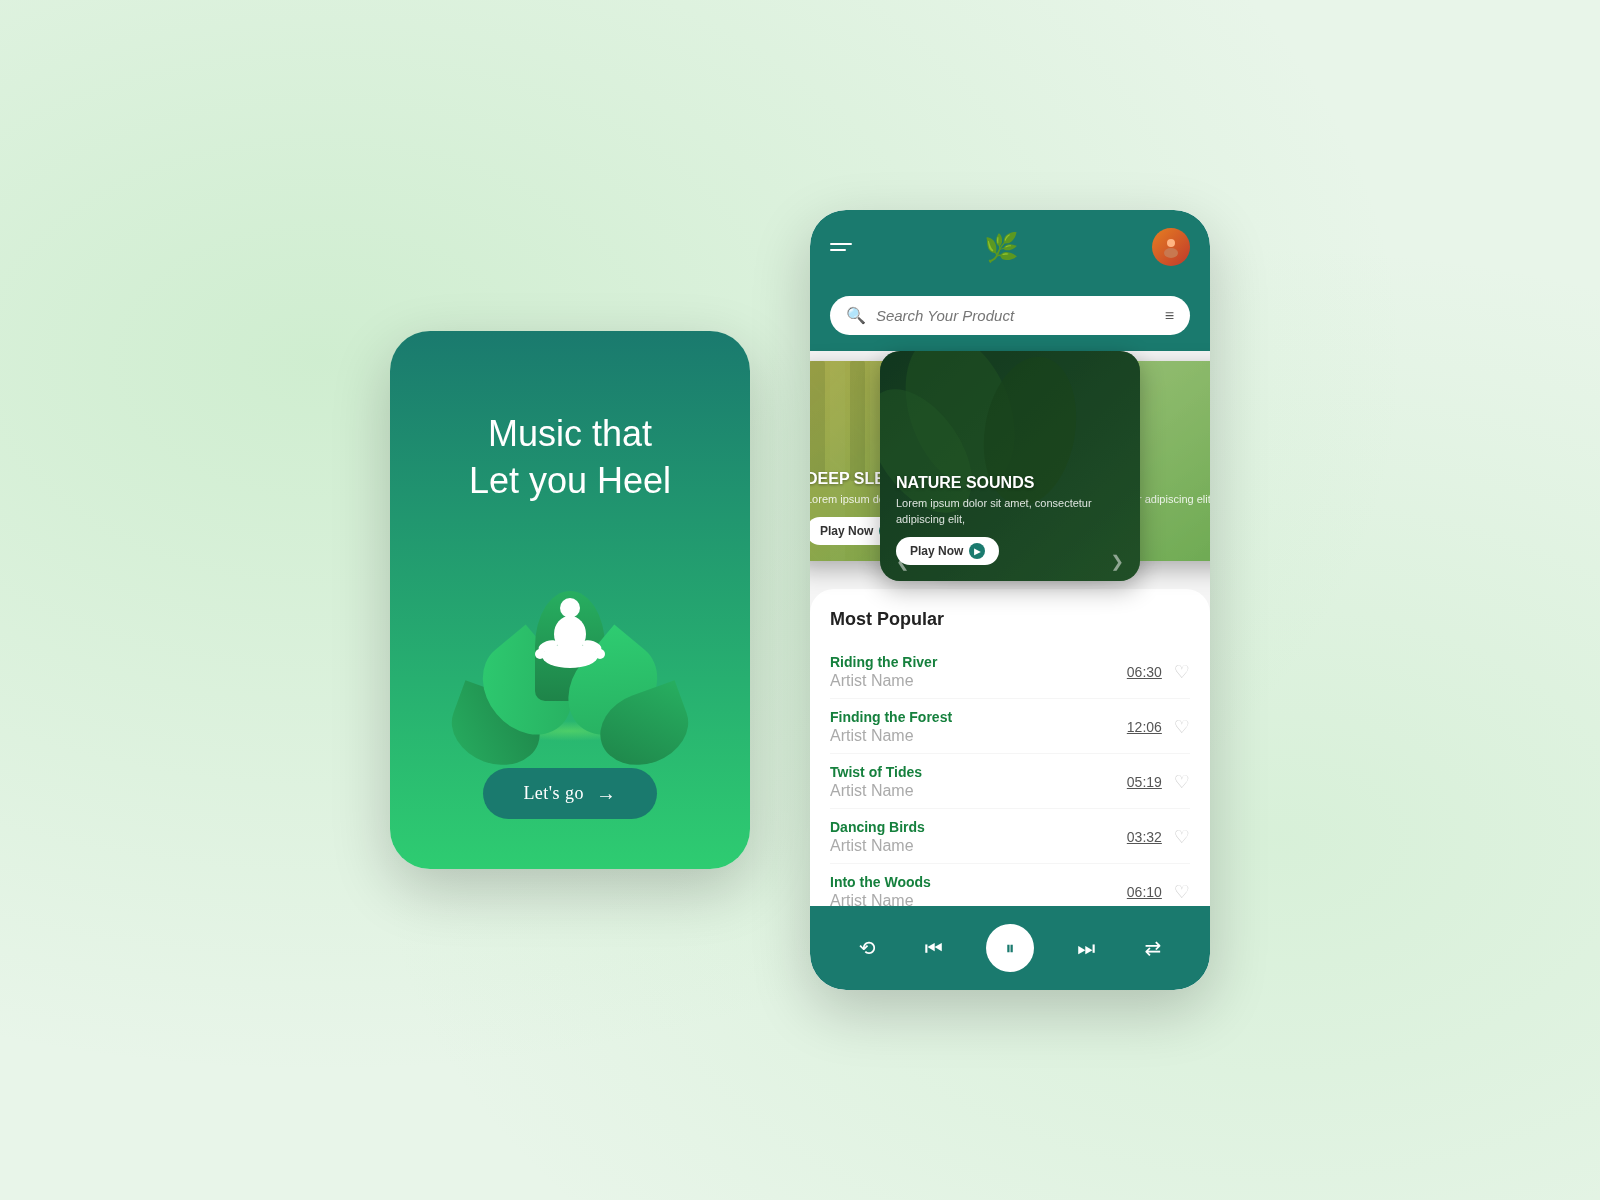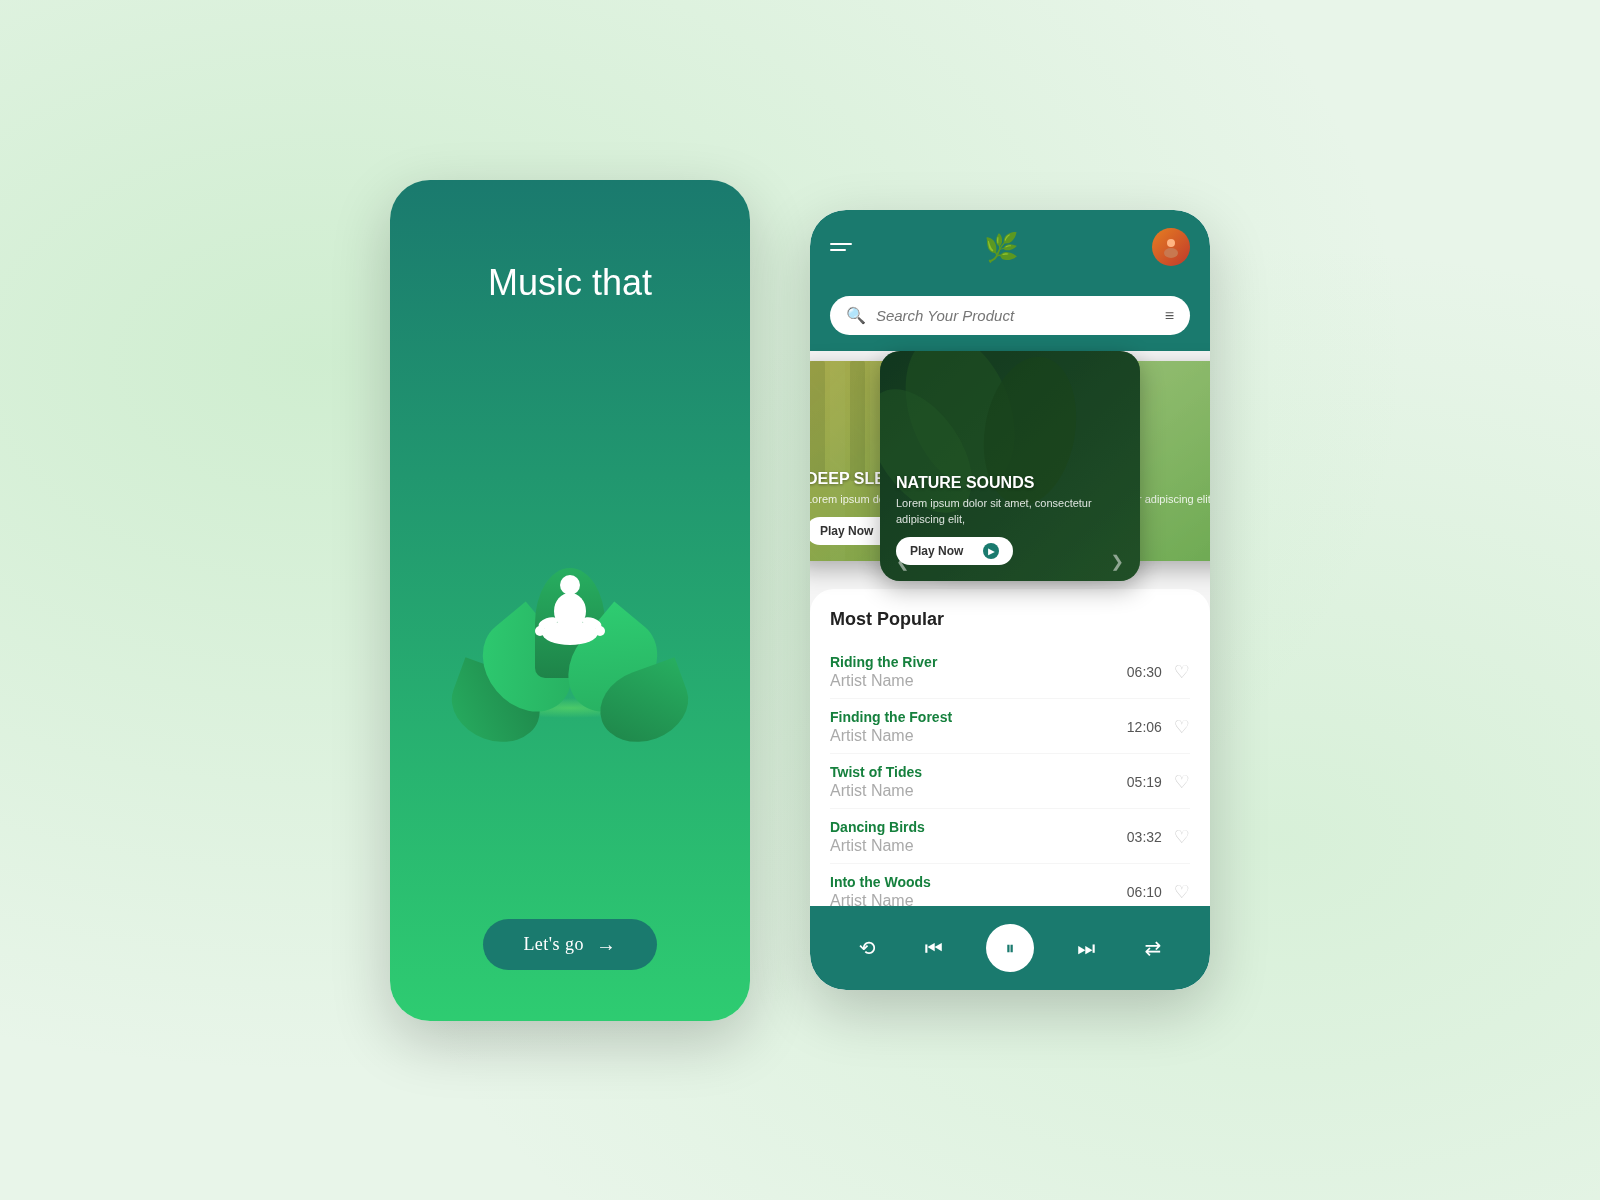--- a/index.html
+++ b/index.html
@@ -27,21 +27,21 @@
       display: flex;
       align-items: center;
       gap: 60px;
       position: relative;
       z-index: 1;
     }
 
     
     .splash-phone {
       width: 360px;
-      height: 841px;
+      height: 538px;
       background: linear-gradient(180deg, #1a7a6e 0%, #2ecc71 100%);
       border-radius: 40px;
       display: flex;
       flex-direction: column;
       align-items: center;
       justify-content: space-between;
       padding: 60px 30px 50px;
       box-shadow: 0 20px 60px rgba(0,0,0,0.2);
       position: relative;
     }
@@ -305,21 +305,21 @@
     .play-btn {
       background: white;
       border: none;
       border-radius: 20px;
       padding: 6px 14px;
       font-size: 12px;
       font-weight: 600;
       cursor: pointer;
       display: flex;
       align-items: center;
-      gap: 20px;
+      gap: 6px;
       width: fit-content;
       color: #333;
     }
     .play-btn .play-icon {
       width: 16px;
       height: 16px;
       background: #1a7a6e;
       border-radius: 50%;
       display: flex;
       align-items: center;
@@ -359,20 +359,21 @@
     }
     .track-artist {
       font-size: 16px;
       color: #aaa;
     }
     .track-duration {
       font-size: 14px;
       color: #555;
       margin-right: 12px;
       font-variant-numeric: tabular-nums;
+      text-decoration: underline;
     }
     .heart-icon {
       font-size: 18px;
       color: #ccc;
       cursor: pointer;
     }
 
     
     .player-controls {
       background: #1a7a6e;
@@ -411,20 +412,21 @@
     }
   </style>
 </head>
 <body>
 
 <div class="screens-container">
 
   <div class="splash-phone">
     <div class="splash-title">
       <span>Music that</span><br>
+      <span>Let you Heel</span>
     </div>
 
     <div class="splash-illustration">
       <div class="lotus-container">
         <div class="lotus-leaf leaf-left2"></div>
         <div class="lotus-leaf leaf-left1"></div>
         <div class="lotus-leaf leaf-center"></div>
         <div class="lotus-leaf leaf-right1"></div>
         <div class="lotus-leaf leaf-right2"></div>
         <div class="figure-container">

